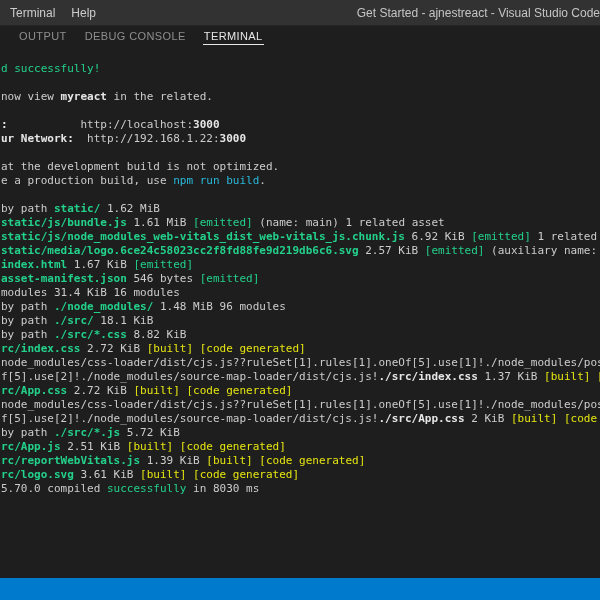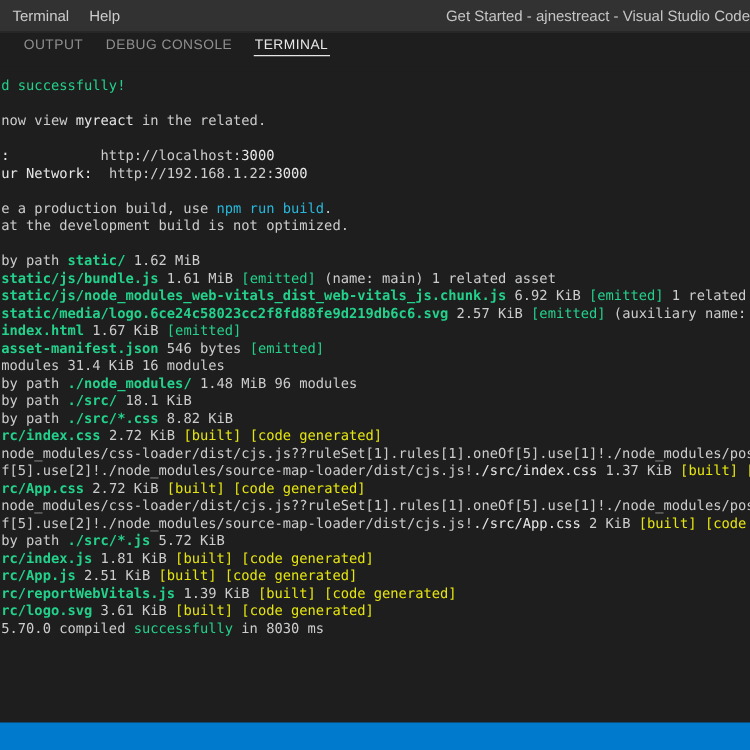--- a/index.html
+++ b/index.html
@@ -76,21 +76,21 @@
     font-size: 11px;
     line-height: 14px;
     white-space: pre;
     color: #cccccc;
   }
   .t-default { color: #cccccc; }
   .t-green   { color: #23d18b; }
   .t-greenb  { color: #23d18b; font-weight: bold; }
   .t-cyan    { color: #29b8db; }
   .t-yellow  { color: #e5e510; }
-  .t-bold    { color: #e6e6e6; font-weight: normal; }
+  .t-bold    { color: #e6e6e6; font-weight: bold; }
   
   .statusbar {
     position: absolute;
     left: 0; right: 0; bottom: 0;
     height: 22px;
     background: #007acc;
   }
 </style>
 </head>
 <body>
@@ -110,40 +110,39 @@
   </div>
 
 <div class="terminal">
     <div class="t-line"><span class="t-green">d successfully!</span></div>
     <div class="t-line"> </div>
     <div class="t-line"><span class="t-default">now view </span><span class="t-bold">myreact</span><span class="t-default"> in the related.</span></div>
     <div class="t-line"> </div>
     <div class="t-line"><span class="t-bold">:</span><span class="t-default">           http://localhost:</span><span class="t-bold">3000</span></div>
     <div class="t-line"><span class="t-bold">ur Network:</span><span class="t-default">  http://192.168.1.22:</span><span class="t-bold">3000</span></div>
     <div class="t-line"> </div>
+    <div class="t-line"><span class="t-default">at the development build is not optimized.</span></div>
     <div class="t-line"><span class="t-default">e a production build, use </span><span class="t-cyan">npm run build</span><span class="t-default">.</span></div>
-    <div class="t-line"><span class="t-default">at the development build is not optimized.</span></div>
     <div class="t-line"> </div>
     <div class="t-line"><span class="t-default">by path </span><span class="t-greenb">static/</span><span class="t-default"> 1.62 MiB</span></div>
     <div class="t-line"><span class="t-greenb">static/js/bundle.js</span><span class="t-default"> 1.61 MiB </span><span class="t-green">[emitted]</span><span class="t-default"> (name: main) 1 related asset</span></div>
     <div class="t-line"><span class="t-greenb">static/js/node_modules_web-vitals_dist_web-vitals_js.chunk.js</span><span class="t-default"> 6.92 KiB </span><span class="t-green">[emitted]</span><span class="t-default"> 1 related as</span></div>
     <div class="t-line"><span class="t-greenb">static/media/logo.6ce24c58023cc2f8fd88fe9d219db6c6.svg</span><span class="t-default"> 2.57 KiB </span><span class="t-green">[emitted]</span><span class="t-default"> (auxiliary name: ma</span></div>
     <div class="t-line"><span class="t-greenb">index.html</span><span class="t-default"> 1.67 KiB </span><span class="t-green">[emitted]</span></div>
     <div class="t-line"><span class="t-greenb">asset-manifest.json</span><span class="t-default"> 546 bytes </span><span class="t-green">[emitted]</span></div>
     <div class="t-line"><span class="t-default">modules 31.4 KiB 16 modules</span></div>
     <div class="t-line"><span class="t-default">by path </span><span class="t-greenb">./node_modules/</span><span class="t-default"> 1.48 MiB 96 modules</span></div>
     <div class="t-line"><span class="t-default">by path </span><span class="t-greenb">./src/</span><span class="t-default"> 18.1 KiB</span></div>
     <div class="t-line"><span class="t-default">by path </span><span class="t-greenb">./src/*.css</span><span class="t-default"> 8.82 KiB</span></div>
     <div class="t-line"><span class="t-greenb">rc/index.css</span><span class="t-default"> 2.72 KiB </span><span class="t-yellow">[built]</span><span class="t-default"> </span><span class="t-yellow">[code generated]</span></div>
     <div class="t-line"><span class="t-default">node_modules/css-loader/dist/cjs.js??ruleSet[1].rules[1].oneOf[5].use[1]!./node_modules/postcss</span></div>
     <div class="t-line"><span class="t-default">f[5].use[2]!./node_modules/source-map-loader/dist/cjs.js!</span><span class="t-bold">./src/index.css</span><span class="t-default"> 1.37 KiB </span><span class="t-yellow">[built]</span><span class="t-default"> </span><span class="t-yellow">[cod</span></div>
     <div class="t-line"><span class="t-greenb">rc/App.css</span><span class="t-default"> 2.72 KiB </span><span class="t-yellow">[built]</span><span class="t-default"> </span><span class="t-yellow">[code generated]</span></div>
     <div class="t-line"><span class="t-default">node_modules/css-loader/dist/cjs.js??ruleSet[1].rules[1].oneOf[5].use[1]!./node_modules/postcss</span></div>
     <div class="t-line"><span class="t-default">f[5].use[2]!./node_modules/source-map-loader/dist/cjs.js!</span><span class="t-bold">./src/App.css</span><span class="t-default"> 2 KiB </span><span class="t-yellow">[built]</span><span class="t-default"> </span><span class="t-yellow">[code gen</span></div>
     <div class="t-line"><span class="t-default">by path </span><span class="t-greenb">./src/*.js</span><span class="t-default"> 5.72 KiB</span></div>
-    <div class="t-line"><span class="t-greenb">rc/index.js</span><span class="t-default"> 1.81 KiB </span><span class="t-yellow">[built]</span><span class="t-default"> </span><span class="t-yellow">[code generated]</span></div>
     <div class="t-line"><span class="t-greenb">rc/App.js</span><span class="t-default"> 2.51 KiB </span><span class="t-yellow">[built]</span><span class="t-default"> </span><span class="t-yellow">[code generated]</span></div>
     <div class="t-line"><span class="t-greenb">rc/reportWebVitals.js</span><span class="t-default"> 1.39 KiB </span><span class="t-yellow">[built]</span><span class="t-default"> </span><span class="t-yellow">[code generated]</span></div>
     <div class="t-line"><span class="t-greenb">rc/logo.svg</span><span class="t-default"> 3.61 KiB </span><span class="t-yellow">[built]</span><span class="t-default"> </span><span class="t-yellow">[code generated]</span></div>
     <div class="t-line"><span class="t-default">5.70.0 compiled </span><span class="t-green">successfully</span><span class="t-default"> in 8030 ms</span></div>
   </div>
 
 <div class="statusbar"></div>
 
 </body></html>

